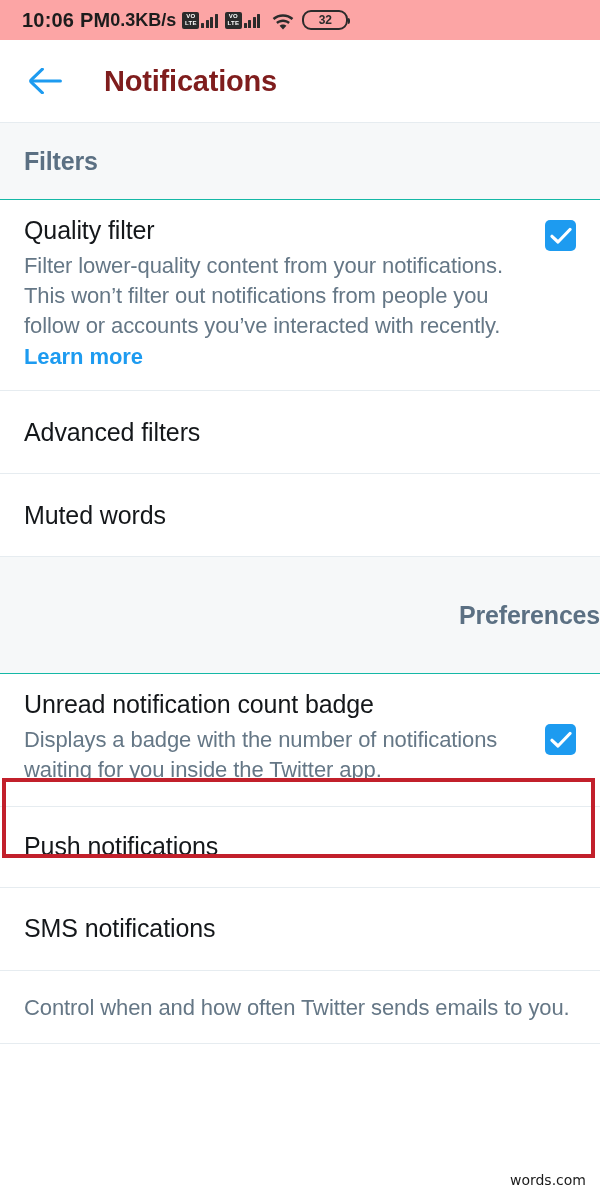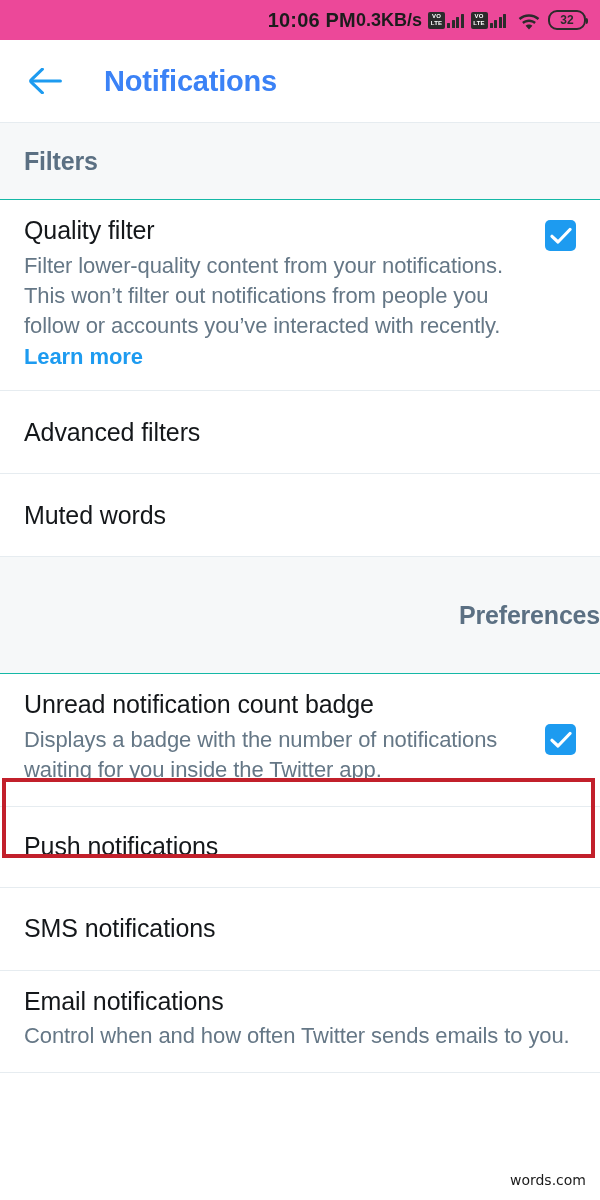--- a/index.html
+++ b/index.html
@@ -11,24 +11,24 @@
     height: 1200px;
     background: #ffffff;
     font-family: "Liberation Sans", sans-serif;
     overflow: hidden;
     position: relative;
   }
 
   
   .status-bar {
     height: 40px;
-    background: #ec4899;
-    display: flex;
-    align-items: center;
-    justify-content: flex-end;
+    background: #fca5a5;
+    display: flex;
+    align-items: center;
+    justify-content: flex-start;
     padding: 0 14px 0 22px;
     box-sizing: border-box;
   }
   .status-clock {
     font-size: 20px;
     font-weight: bold;
     color: #1c1c1c;
     letter-spacing: 0.2px;
   }
   .status-right {
@@ -70,21 +70,21 @@
     background: #2b2b2b;
     border-radius: 0.5px;
   }
   .signal-bars i:nth-child(1){ height: 5px; }
   .signal-bars i:nth-child(2){ height: 8px; }
   .signal-bars i:nth-child(3){ height: 11px; }
   .signal-bars i:nth-child(4){ height: 14px; }
   .sim-group { display:flex; align-items:center; gap:2px; }
   .wifi-icon { margin: 0 2px 0 4px; display:flex; align-items:center; }
   .battery {
-    width: 38px;
+    width: 46px;
     height: 20px;
     border: 2px solid #2b2b2b;
     border-radius: 9px;
     display: flex;
     align-items: center;
     justify-content: center;
     box-sizing: border-box;
     position: relative;
   }
   .battery::after {
@@ -118,21 +118,21 @@
     height: 40px;
     display: flex;
     align-items: center;
     justify-content: center;
     cursor: pointer;
     flex: 0 0 auto;
   }
   .app-title {
     font-size: 29px;
     font-weight: bold;
-    color: #3b82f6;
+    color: #7f1d1d;
     margin-left: 38px;
     letter-spacing: -0.2px;
     text-align: right;
   }
 
   
   .section-header {
     background: #f6f8f9;
     border-top: 1px solid #e6ecf0;
     border-bottom: 1px solid #14b8a6;
@@ -349,21 +349,20 @@
 <div class="row row-simple">
   <div class="row-inner">
     <div class="row-title">SMS notifications</div>
   </div>
 </div>
 
 <hr class="divider">
 
 <div class="row row-email">
   <div class="row-inner">
-    <div class="row-title">Email notifications</div>
     <div class="row-desc">Control when and how often Twitter sends emails to you.</div>
   </div>
 </div>
 
 <hr class="divider">
 
 <div class="highlight-box"></div>
 
 <div class="watermark">words.com</div>
 

